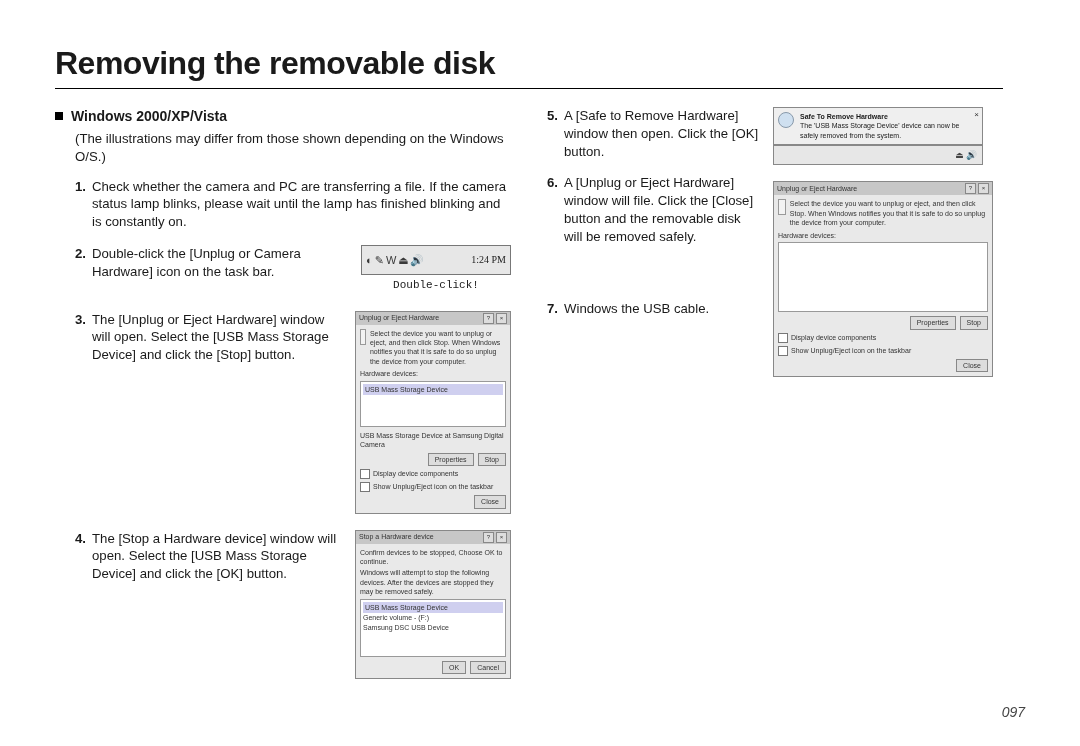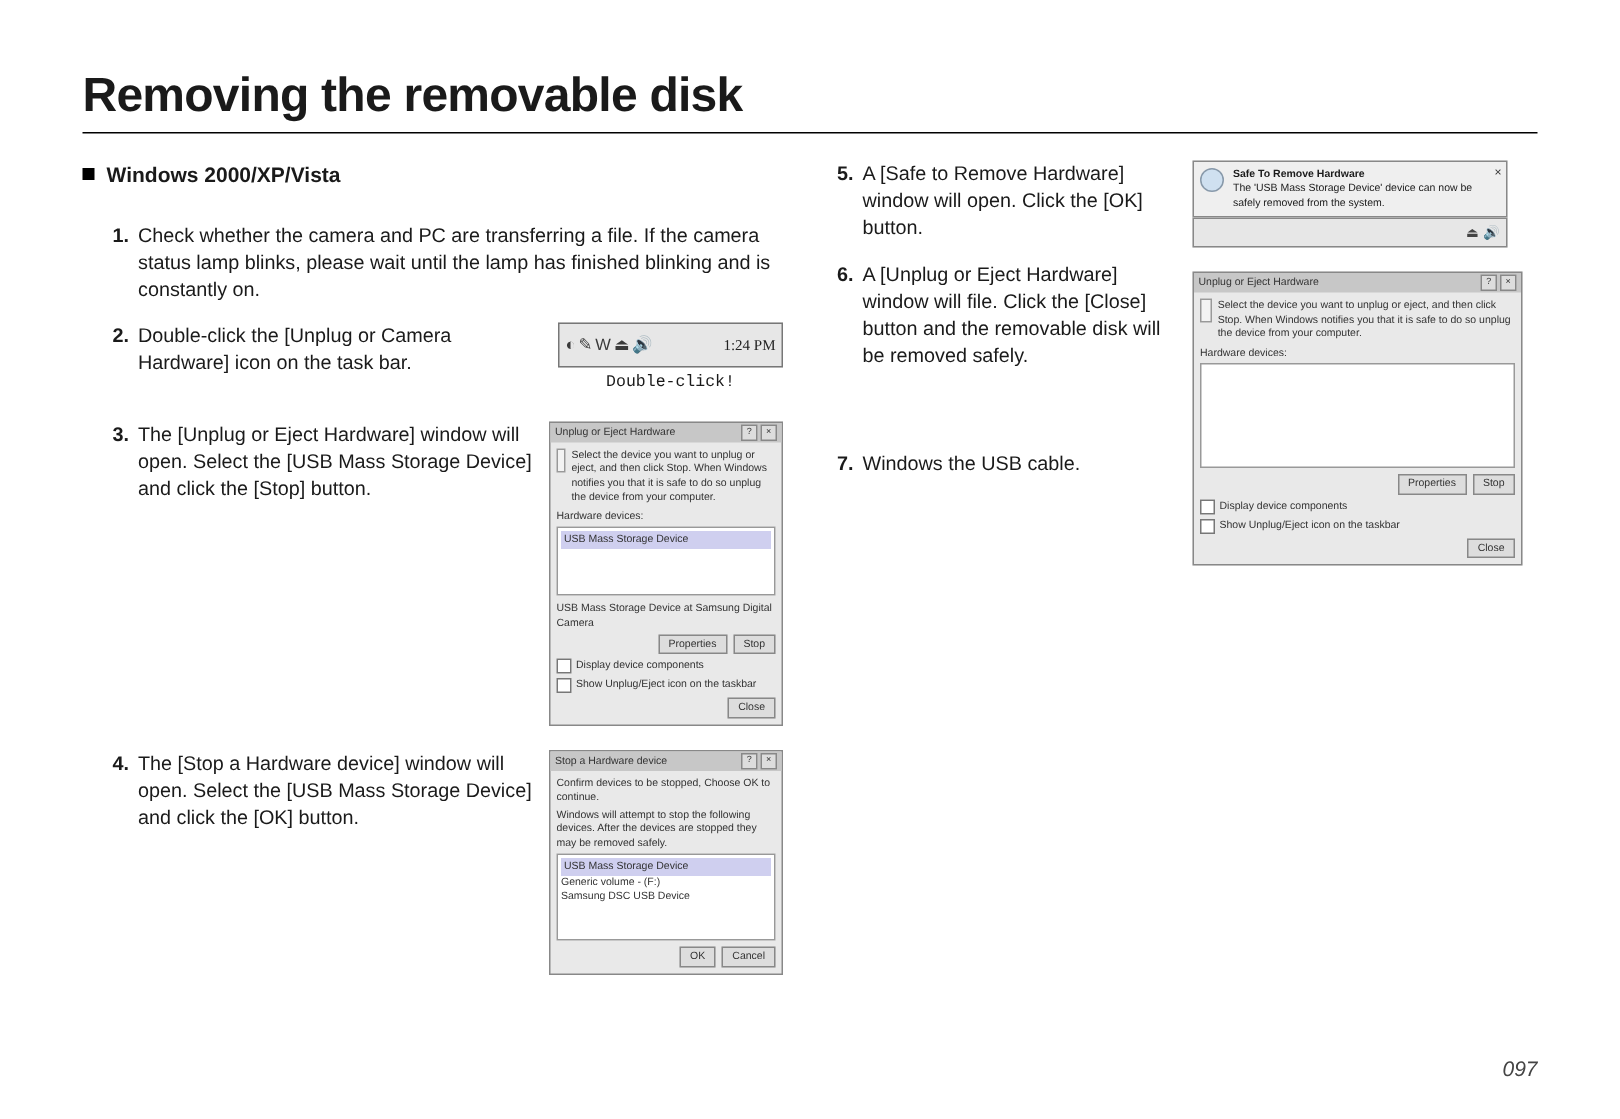--- a/index.html
+++ b/index.html
@@ -9,21 +9,21 @@
     height: 746px;
     background: #ffffff;
     font-family: Arial, Helvetica, sans-serif;
     color: #1a1a1a;
   }
   .page {
     position: relative;
     width: 1080px;
     height: 746px;
     box-sizing: border-box;
-    padding: 45px 55px 30px 55px;
+    padding: 45px 77px 30px 55px;
   }
   .title {
     font-size: 32px;
     font-weight: 700;
     letter-spacing: -0.5px;
     margin: 0 0 6px 0;
   }
   .rule {
     border: none;
     border-top: 1px solid #000;
@@ -34,21 +34,21 @@
     gap: 36px;
   }
   .col {
     flex: 1 1 0;
     font-size: 13.2px;
     line-height: 1.35;
   }
   .subhead {
     font-weight: 700;
     font-size: 14px;
-    margin-bottom: 22px;
+    margin-bottom: 4px;
   }
   .subhead .bullet {
     display: inline-block;
     width: 8px;
     height: 8px;
     background: #000;
     margin-right: 8px;
     vertical-align: middle;
     position: relative;
     top: -1px;
@@ -229,20 +229,21 @@
 <div class="page">
   <h1 class="title">Removing the removable disk</h1>
   <hr class="rule">
 
   <div class="columns">
 
     <div class="col">
       <div class="subhead">
         <span class="bullet"></span><span>Windows 2000/XP/Vista</span>
       </div>
+      <p class="note">(The illustrations may differ from those shown depending on the Windows O/S.)</p>
 
       <div class="step">
         <span class="num">1.</span>
         <span class="txt">Check whether the camera and PC are transferring a file. If the camera status lamp blinks, please wait until the lamp has finished blinking and is constantly on.</span>
       </div>
 
       <div class="col-left-block">
         <div class="step-inline">
           <div class="step" style="margin-left:20px;">
             <span class="num">2.</span>
@@ -340,21 +341,21 @@
           </div>
         </div>
       </div>
     </div>
 
     <div class="col">
       <div class="right-figs">
         <div class="steps">
           <div class="step" style="margin-left:0;">
             <span class="num">5.</span>
-            <span class="txt">A [Safe to Remove Hardware] window will open. Click the [OK] button.</span>
+            <span class="txt">A [Safe to Remove Hardware] window then open. Click the [OK] button.</span>
           </div>
           <div class="step" style="margin-left:0;">
             <span class="num">6.</span>
             <span class="txt">A [Unplug or Eject Hardware] window will file. Click the [Close] button and the removable disk will be removed safely.</span>
           </div>
           <div style="height:40px;"></div>
           <div class="step" style="margin-left:0;">
             <span class="num">7.</span>
             <span class="txt">Windows the USB cable.</span>
           </div>

